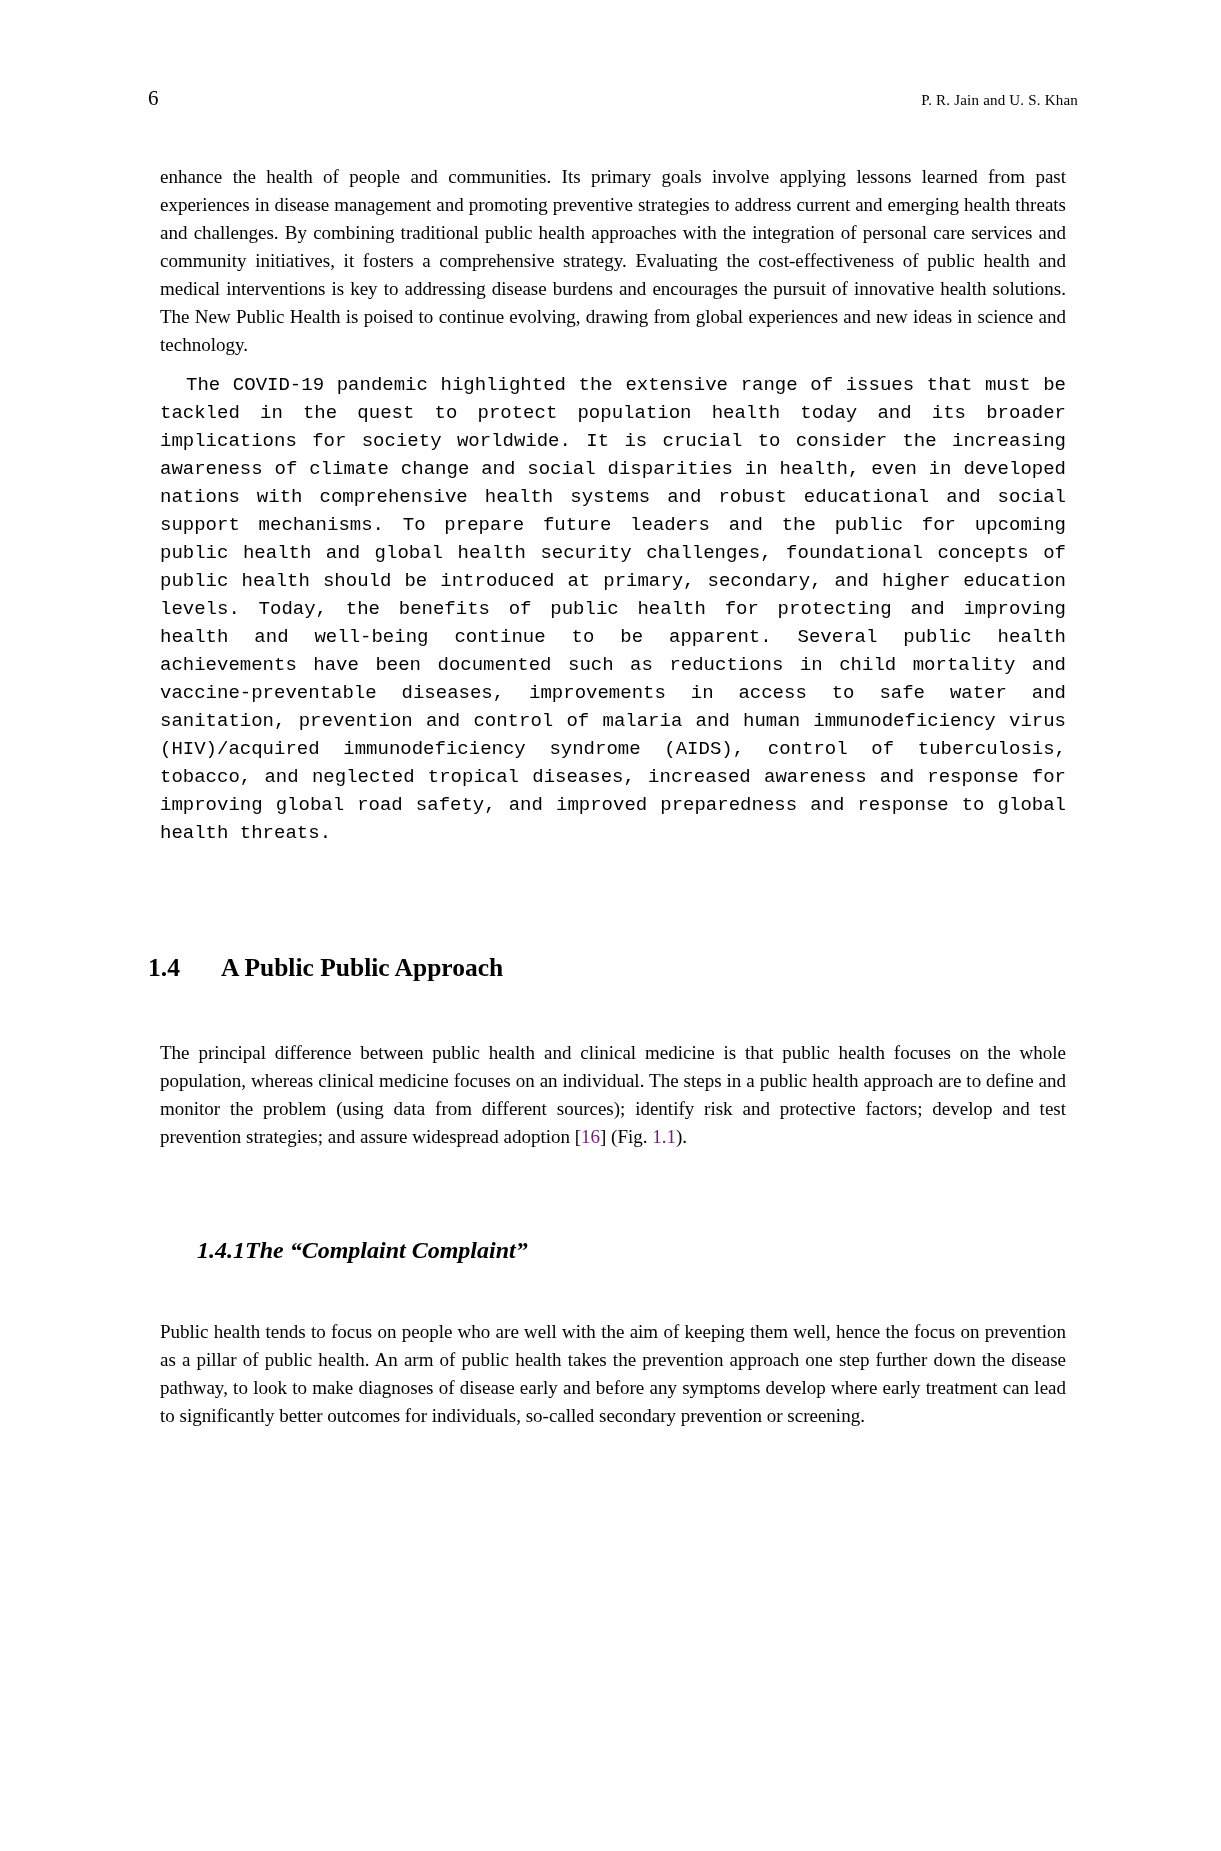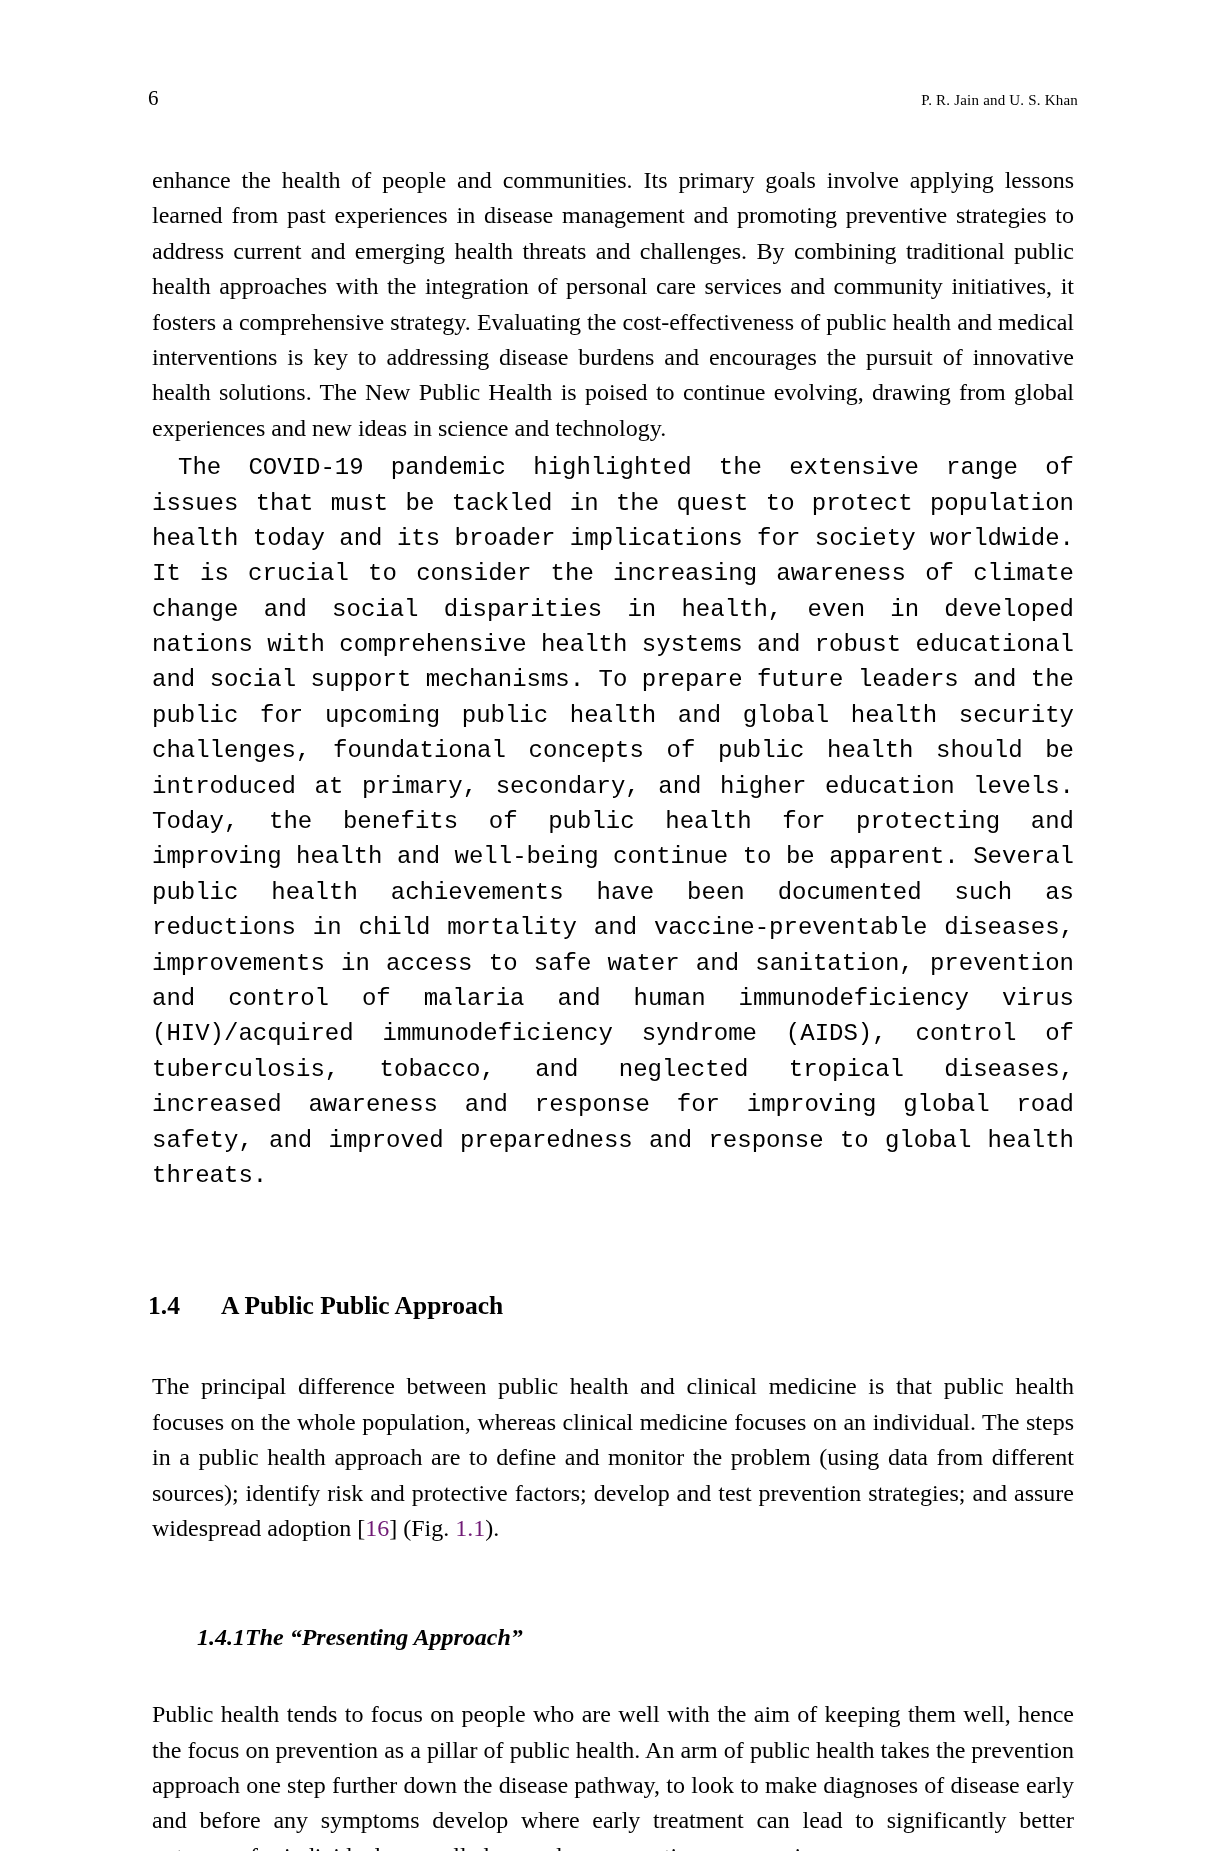--- a/index.html
+++ b/index.html
@@ -37,24 +37,24 @@
     letter-spacing: 0.2px;
     margin-bottom: 52px;
   }
   .folio {
     font-size: 21px;
   }
   .head-authors {
     font-size: 15px;
   }
   p.body-text {
-    font-size: 24px;
+    font-size: 19px;
     line-height: 1.475;
     text-align: justify;
-    margin: 4px;
+    margin: 12px;
     text-indent: 0;
     hyphens: none;
   }
   p.indent {
     text-indent: 26px;
     font-family: Liberation Mono, monospace;
   }
   p.tight-just {
     text-align: justify;
     text-align-last: left;
@@ -123,21 +123,21 @@
     </h2>
 
     <div class="spacer-after-sec"></div>
 
     <p class="body-text tight-just"><span>The principal difference between public health and clinical medicine is that public health focuses on the whole population, whereas clinical medicine focuses on an individual. The steps in a public health approach are to define and monitor the problem (using data from different sources); identify risk and protective factors; develop and test prevention strategies; and assure widespread adoption [</span><a class="xref" href="#">16</a><span>] (Fig. </span><a class="xref" href="#">1.1</a><span>).</span></p>
 
     <div class="spacer-sub"></div>
 
     <h3 class="subsection-head">
       <span class="num">1.4.1</span>
-      <span>The “Presenting Approach”</span>
+      <span>The “Complaint Complaint”</span>
     </h3>
 
     <div class="spacer-after-sub"></div>
 
     <p class="body-text">Public health tends to focus on people who are well with the aim of keeping them well, hence the focus on prevention as a pillar of public health. An arm of public health takes the prevention approach one step further down the disease pathway, to look to make diagnoses of disease early and before any symptoms develop where early treatment can lead to significantly better outcomes for individuals, so-called secondary prevention or screening.</p>
 
   </div>
 </div>
 
 </body></html>

